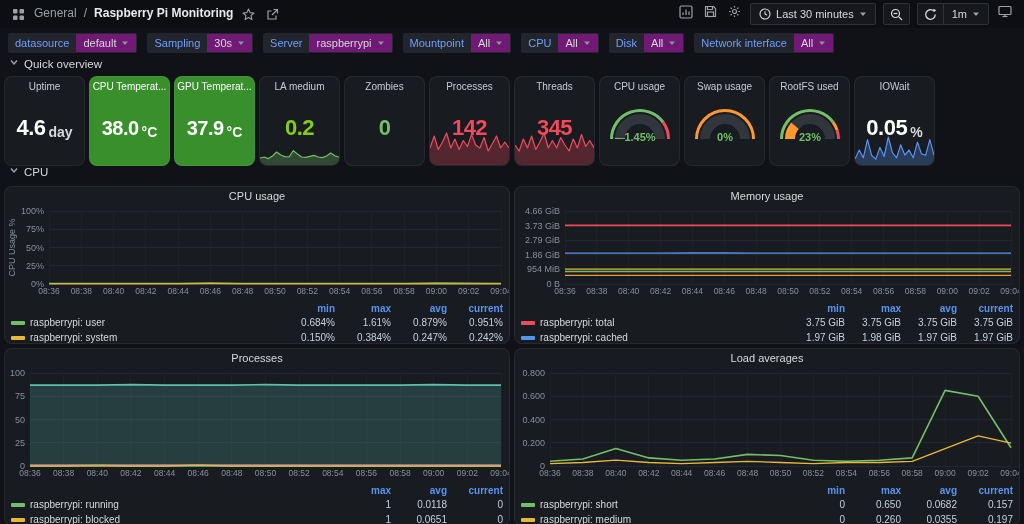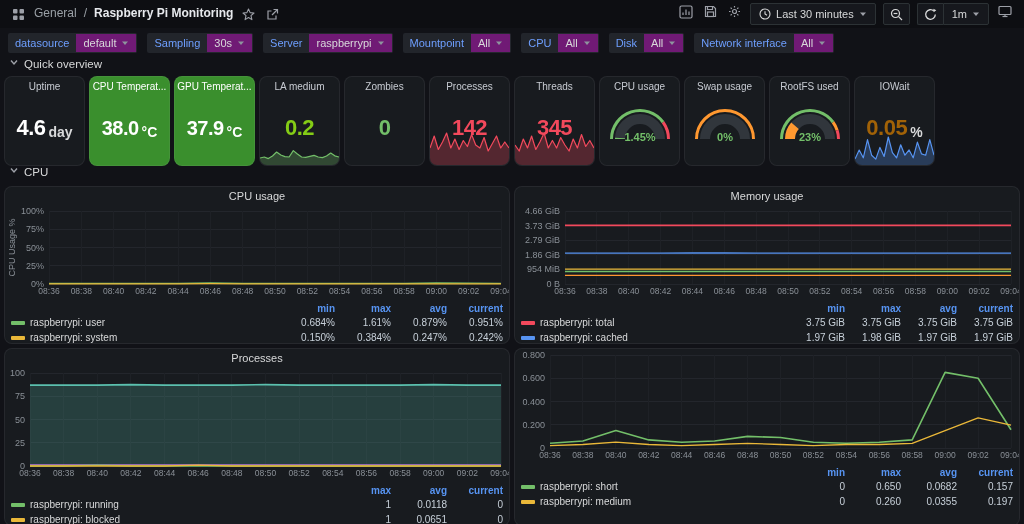--- a/index.html
+++ b/index.html
@@ -322,21 +322,21 @@
           <path d="M18.00 40.00 A20 20 0 0 1 23.00 26.77" fill="none" stroke="#ff9830" stroke-width="10"></path>
           <path d="M9.50 40.00 A28.5 28.5 0 0 1 61.06 23.25" fill="none" stroke="#73bf69" stroke-width="3"></path>
           <path d="M61.06 23.25 A28.5 28.5 0 0 1 65.11 31.19" fill="none" stroke="#ff9830" stroke-width="3"></path>
           <path d="M65.11 31.19 A28.5 28.5 0 0 1 66.50 40.00" fill="none" stroke="#f2495c" stroke-width="3"></path>
           <text x="38" y="42" text-anchor="middle" font-size="11" font-weight="bold" fill="#73bf69">23%</text>
         </svg>
       </div>
       <div class="panel stat-panel">
         <div class="stat-title">IOWait</div>
         <div class="stat-center">
-          <span class="stat-value" style="color: #a16207;">0.05</span>
+          <span class="stat-value" style="color: #ffffff;">0.05</span>
           <span class="stat-unit" style="color: rgb(216, 217, 218);">%</span>
         </div>
         <svg class="spark" width="79" height="30">
           <path d="M0,30 L0.0,24.1 L4.2,15.0 L8.3,22.8 L12.5,4.6 L16.6,20.2 L20.8,24.1 L24.9,12.4 L29.1,21.5 L33.3,2.0 L37.4,17.6 L41.6,22.8 L45.7,9.8 L49.9,20.2 L54.1,15.0 L58.2,22.8 L62.4,7.2 L66.5,18.9 L70.7,20.2 L74.8,4.6 L79.0,20.2 L79,30 Z" fill="#5794f2" fill-opacity="0.28"></path>
           <polyline points="0.0,24.1 4.2,15.0 8.3,22.8 12.5,4.6 16.6,20.2 20.8,24.1 24.9,12.4 29.1,21.5 33.3,2.0 37.4,17.6 41.6,22.8 45.7,9.8 49.9,20.2 54.1,15.0 58.2,22.8 62.4,7.2 66.5,18.9 70.7,20.2 74.8,4.6 79.0,20.2" fill="none" stroke="#5794f2" stroke-width="1.2" stroke-linejoin="round"></polyline>
         </svg>
       </div>
     </div>
 
   <div class="section-header">
@@ -566,21 +566,21 @@
           <div class="legend-row">
             <span class="legend-mark" style="background: rgb(234, 184, 57);"></span>
             <span class="legend-name">raspberrypi: blocked</span>
             <div class="legend-cols">
               <span class="lcol">1</span>
               <span class="lcol">0.0651</span>
               <span class="lcol">0</span>
             </div>
           </div>
         </div></div>
-      <div class="panel chart-panel"><svg width="504" height="112">
+      <div class="panel chart-panel"><div class="chart-title">Load averages</div><svg width="504" height="112">
           <line x1="35" y1="6" x2="496" y2="6" stroke="#23262c" stroke-width="1" shape-rendering="crispEdges"></line>
           <text x="30" y="9" text-anchor="end" font-size="9" fill="#8a9097">0.800</text>
           <line x1="35" y1="29.25" x2="496" y2="29.25" stroke="#23262c" stroke-width="1" shape-rendering="crispEdges"></line>
           <text x="30" y="32.25" text-anchor="end" font-size="9" fill="#8a9097">0.600</text>
           <line x1="35" y1="52.5" x2="496" y2="52.5" stroke="#23262c" stroke-width="1" shape-rendering="crispEdges"></line>
           <text x="30" y="55.5" text-anchor="end" font-size="9" fill="#8a9097">0.400</text>
           <line x1="35" y1="75.75" x2="496" y2="75.75" stroke="#23262c" stroke-width="1" shape-rendering="crispEdges"></line>
           <text x="30" y="78.75" text-anchor="end" font-size="9" fill="#8a9097">0.200</text>
           <line x1="35" y1="99" x2="496" y2="99" stroke="#23262c" stroke-width="1" shape-rendering="crispEdges"></line>
           <text x="30" y="102" text-anchor="end" font-size="9" fill="#8a9097">0</text>

